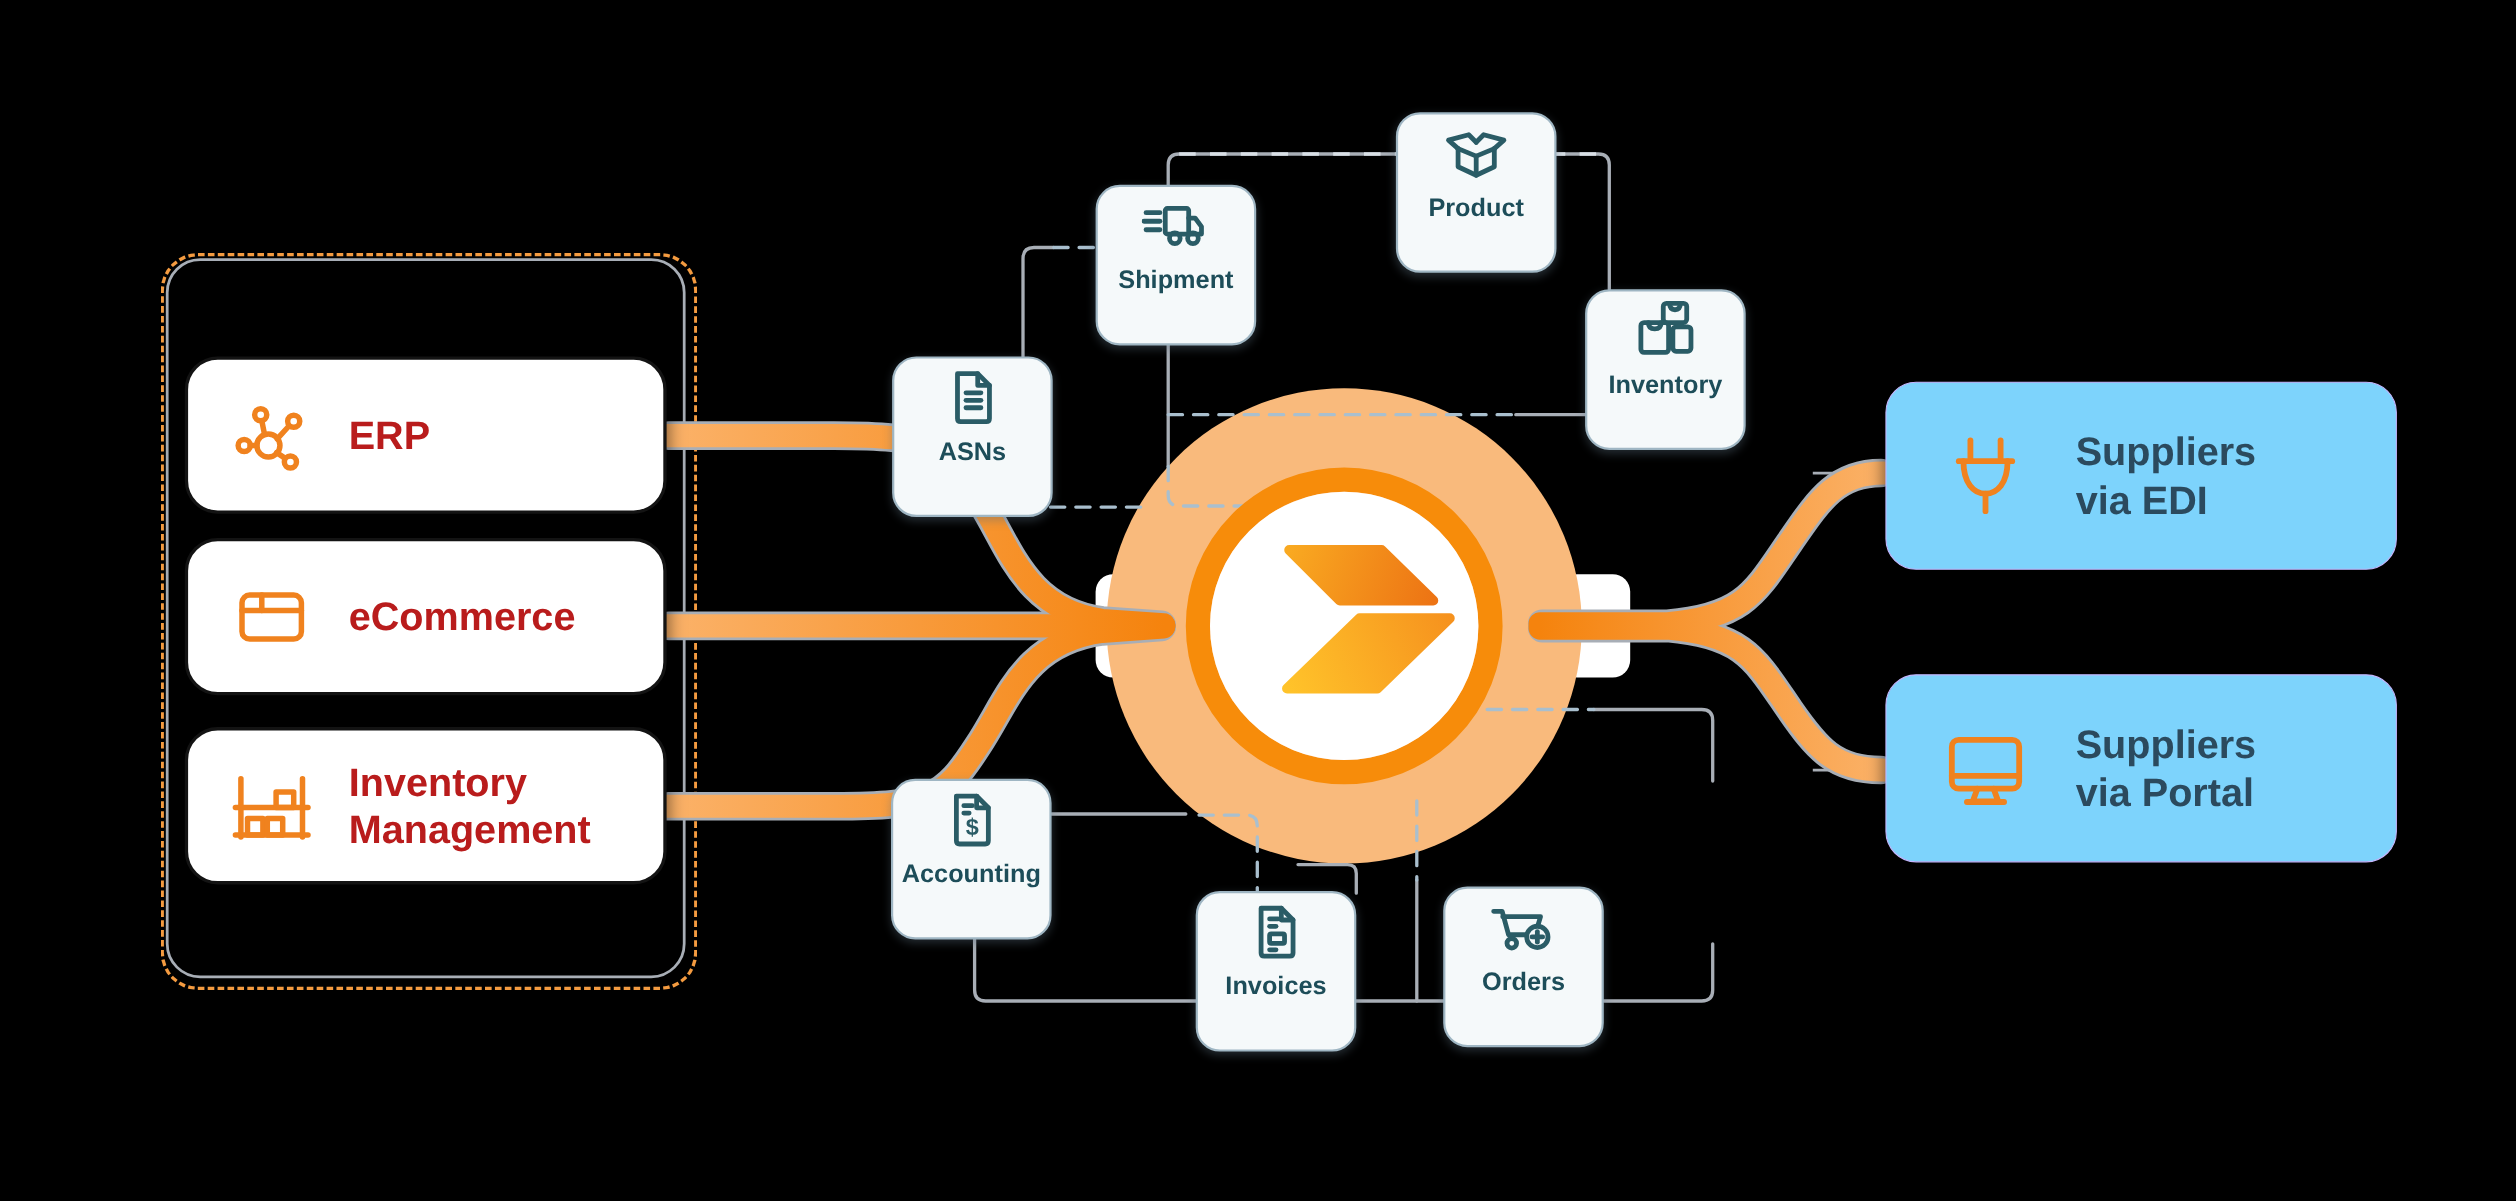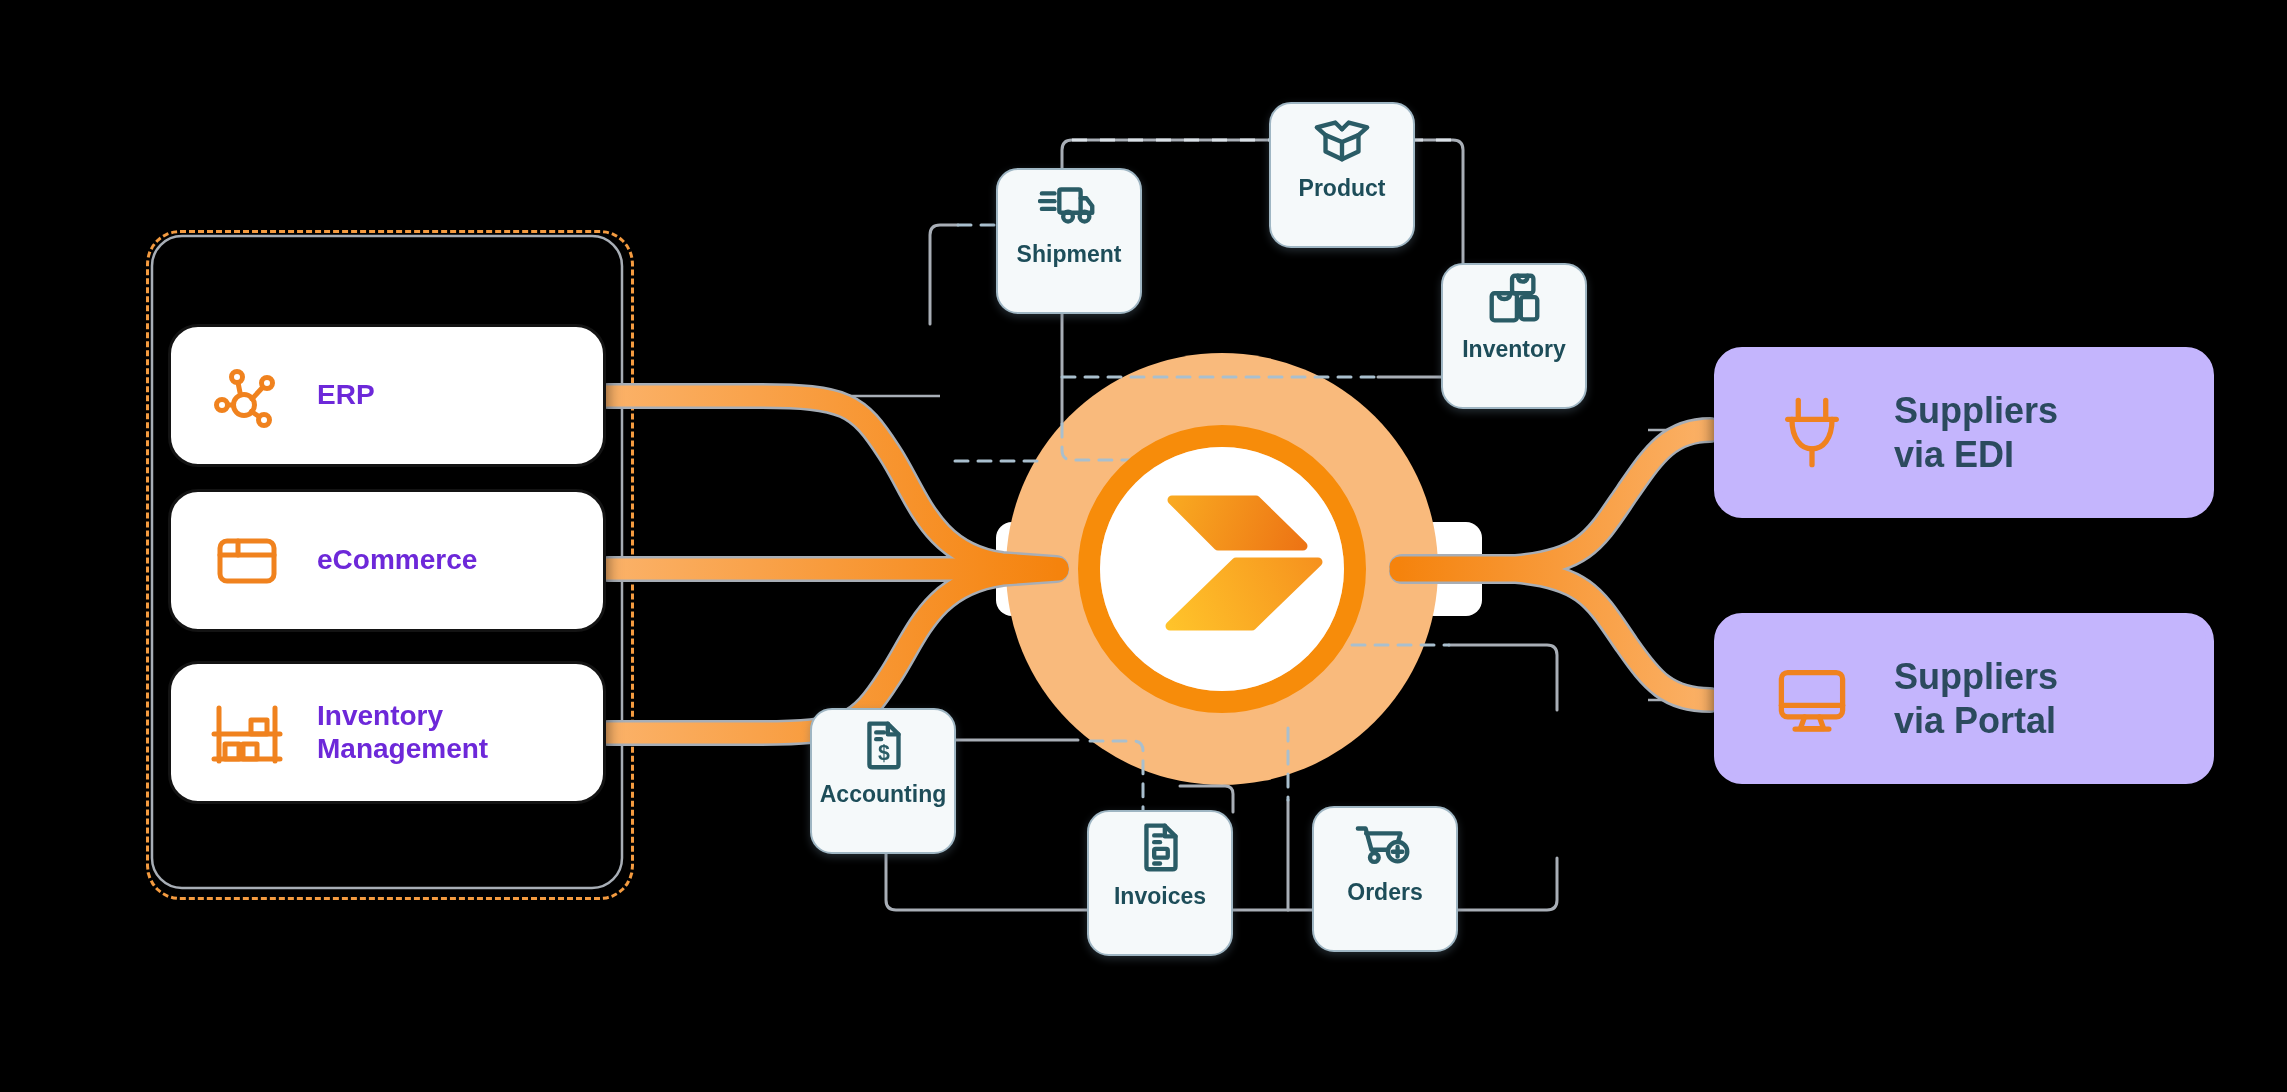--- a/index.html
+++ b/index.html
@@ -10,24 +10,24 @@
   .eco-border{position:absolute;left:146px;top:230px;width:482px;height:664px;z-index:1;
               border:3px dashed #F49B40;border-radius:34px;}
   .eco-pill{position:absolute;left:176px;top:206px;width:218px;height:50px;z-index:4;
             background:linear-gradient(135deg,#FBAF45 0%,#F68714 100%);
             border-radius:26px;display:flex;align-items:center;justify-content:center;
             color:#191919;font-size:25px;font-weight:800;letter-spacing:.2px;}
   
   .sysbox{position:absolute;left:168px;width:438px;height:143px;z-index:3;background:#fff;
           border:3px solid #131313;border-radius:30px;box-shadow:0 6px 16px rgba(0,0,0,.6);
           display:flex;align-items:center;padding-left:40px;box-sizing:border-box;gap:34px;}
-  .sysbox .syslabel{color:#6d28d9;font-size:28px;font-weight:800;line-height:1.15;max-width:230px;}
-  
-  .supbox{position:absolute;left:1714px;width:500px;height:171px;z-index:3;background:#c4b5fd;
-          border:8px solid #c4b5fd;border-radius:28px;box-shadow:0 6px 16px rgba(0,0,0,.6);
+  .sysbox .syslabel{color:#b91c1c;font-size:36px;font-weight:800;line-height:1.15;max-width:230px;}
+  
+  .supbox{position:absolute;left:1714px;width:465px;height:171px;z-index:3;background:#7dd3fc;
+          border:1px solid #c4b5fd;border-radius:28px;box-shadow:0 6px 16px rgba(0,0,0,.6);
           display:flex;align-items:center;padding-left:52px;box-sizing:border-box;gap:44px;}
   .suplabel{color:#2B4A5E;font-size:36px;font-weight:800;line-height:1.22;}
   
   .node{position:absolute;width:146px;height:146px;z-index:3;background:#F5F9FA;
         border:2px solid #9FB6C3;border-radius:22px;box-shadow:0 3px 9px rgba(90,110,125,.4);
         display:flex;flex-direction:column;align-items:center;justify-content:flex-start;
         box-sizing:border-box;padding-top:4px;gap:5px;}
   .node .nlabel{color:#1D4D59;font-size:23px;font-weight:700;}
   .icon{flex:0 0 auto;display:block;}
 </style>
@@ -201,20 +201,32 @@
         <rect x="-2" y="-25" width="22" height="18" rx="3"></rect>
         <path d="M4,-25 Q4,-19 9,-19 Q14,-19 14,-25"></path>
         <rect x="7" y="-3" width="17" height="23" rx="3"></rect>
         <rect x="-23" y="-7" width="26" height="28" rx="3"></rect>
         <path d="M-16,-7 Q-16,-1 -10,-1 Q-4,-1 -4,-7"></path>
       </g>
     </svg>
     <div class="nlabel">Inventory</div>
   </div>
 
+  <div class="node" style="left:811px;top:324px">
+    <svg class="icon" width="62" height="62" viewBox="-32 -32 64 64">
+      <g fill="none" stroke="#2A5C66" stroke-width="4.5" stroke-linecap="round" stroke-linejoin="round">
+        <path d="M-14,-22 H5 L16,-11 V20 Q16,23 13,23 H-11 Q-14,23 -14,20 Z"></path>
+        <path d="M5,-22 V-11 H16"></path>
+        <path d="M-6,-4 H8"></path>
+          <path d="M-6,3 H8"></path>
+          <path d="M-6,10 H8"></path>
+      </g>
+    </svg>
+    <div class="nlabel">ASNs</div>
+  </div>
 
   <div class="node" style="left:810px;top:708px">
     <svg class="icon" width="62" height="62" viewBox="-32 -32 64 64">
       <g fill="none" stroke="#2A5C66" stroke-width="4.5" stroke-linecap="round" stroke-linejoin="round">
         <path d="M-14,-22 H5 L16,-11 V20 Q16,23 13,23 H-11 Q-14,23 -14,20 Z"></path>
         <path d="M5,-22 V-11 H16"></path>
         <path d="M-7,-13 H1"></path>
           <path d="M-7,-6 H-2"></path>
       </g>
       <text x="1" y="15" text-anchor="middle" font-family="Liberation Sans, sans-serif" font-size="22" font-weight="bold" fill="#2A5C66">$</text>

